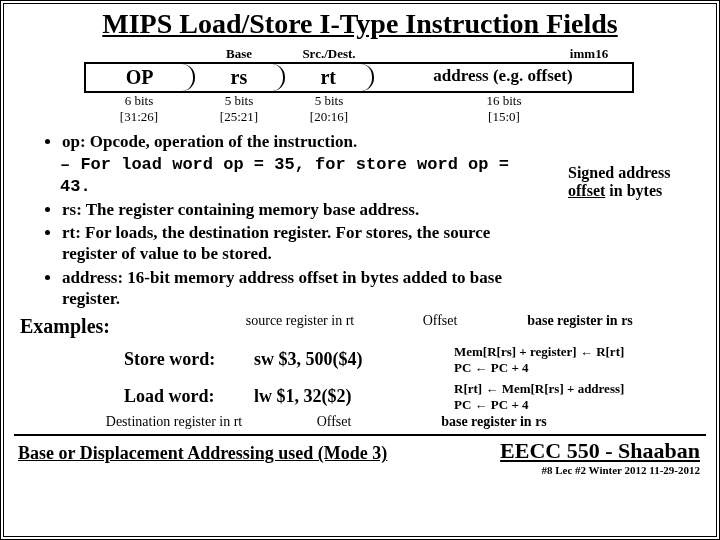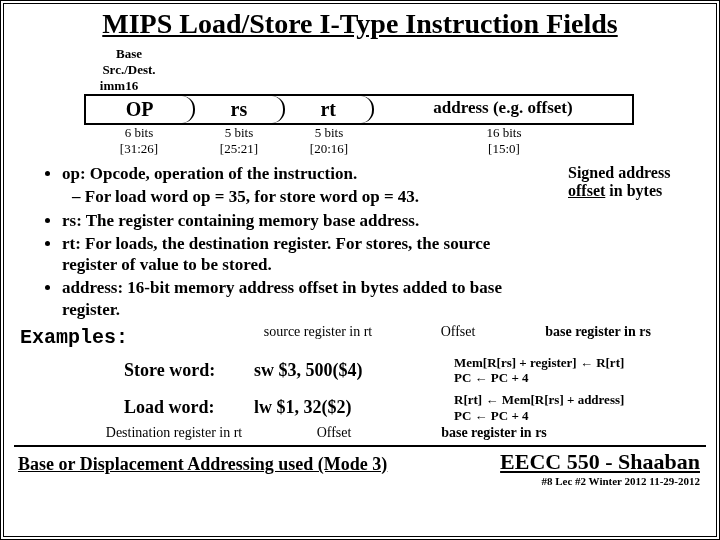--- a/index.html
+++ b/index.html
@@ -1,31 +1,31 @@
 <!DOCTYPE html>
 <html><head>
 <meta charset="utf-8">
 <style>
   * { box-sizing: border-box; margin: 0; padding: 0; }
   body { width: 720px; height: 540px; font-family: "Times New Roman", serif; background: #fff; }
   .frame { width: 720px; height: 540px; border: 4px double #000; position: relative; padding: 4px 10px; }
   .title { text-align: center; font-size: 28px; font-weight: bold; text-decoration: underline; margin-bottom: 6px; }
-  .annot-row { display: flex; font-size: 13px; font-weight: bold; margin-left: 70px; flex-direction: column; }
+  .annot-row { display: flex; font-size: 13px; font-weight: bold; margin-left: 70px; }
   .annot-row span { text-align: center; }
   .field-table { border: 2px solid #000; display: flex; width: 550px; margin-left: 70px; font-weight: bold; }
   .field-table .cell { border-right: 2px solid #000; text-align: center; font-size: 20px; padding: 2px 0; border-radius: 13px; }
   .field-table .cell:last-child { border-right: none; }
   .subrow { display: flex; margin-left: 70px; font-size: 13px; text-align: center; }
   .subrow div { }
   .bullets { font-size: 17px; font-weight: bold; margin: 6px 0 4px 30px; width: 480px; line-height: 1.25; }
   .bullets li { list-style: disc; margin-left: 18px; margin-bottom: 2px; }
-  .bullets li.sub { list-style: none; margin-left: 28px; }
+  .bullets li.sub { list-style: none; margin-left: 16px; font-family: Liberation Mono, monospace; }
   .offset-note { position: absolute; right: 18px; top: 160px; width: 130px; font-size: 16px; font-weight: bold; text-align: left; }
   .offset-note .u { text-decoration: underline; }
-  .examples { font-size: 20px; font-weight: bold; margin: 2px 0 0 6px; font-family: Liberation Mono, monospace; }
+  .examples { font-size: 20px; font-weight: bold; margin: 2px 0 0 6px; }
   .ex-row { display: flex; font-size: 14px; align-items: center; margin-left: 110px; }
   .opline { display: flex; font-size: 18px; font-weight: bold; margin: 6px 0 2px 110px; align-items: center; }
   .memexpr { font-size: 13px; font-weight: bold; width: 200px; line-height: 1.2; }
   .footer-row { display: flex; align-items: flex-end; border-top: 2px solid #000; margin-top: 4px; padding-top: 2px; }
   .footer-left { font-size: 18px; font-weight: bold; text-decoration: underline; flex: 1; padding-left: 4px; }
   .footer-right { font-size: 22px; font-weight: bold; text-decoration: underline; padding-right: 6px; }
   .meta { font-size: 11px; font-weight: bold; text-align: right; padding-right: 6px; }
   .baselbl { font-size: 14px; }
 </style>
 </head>

